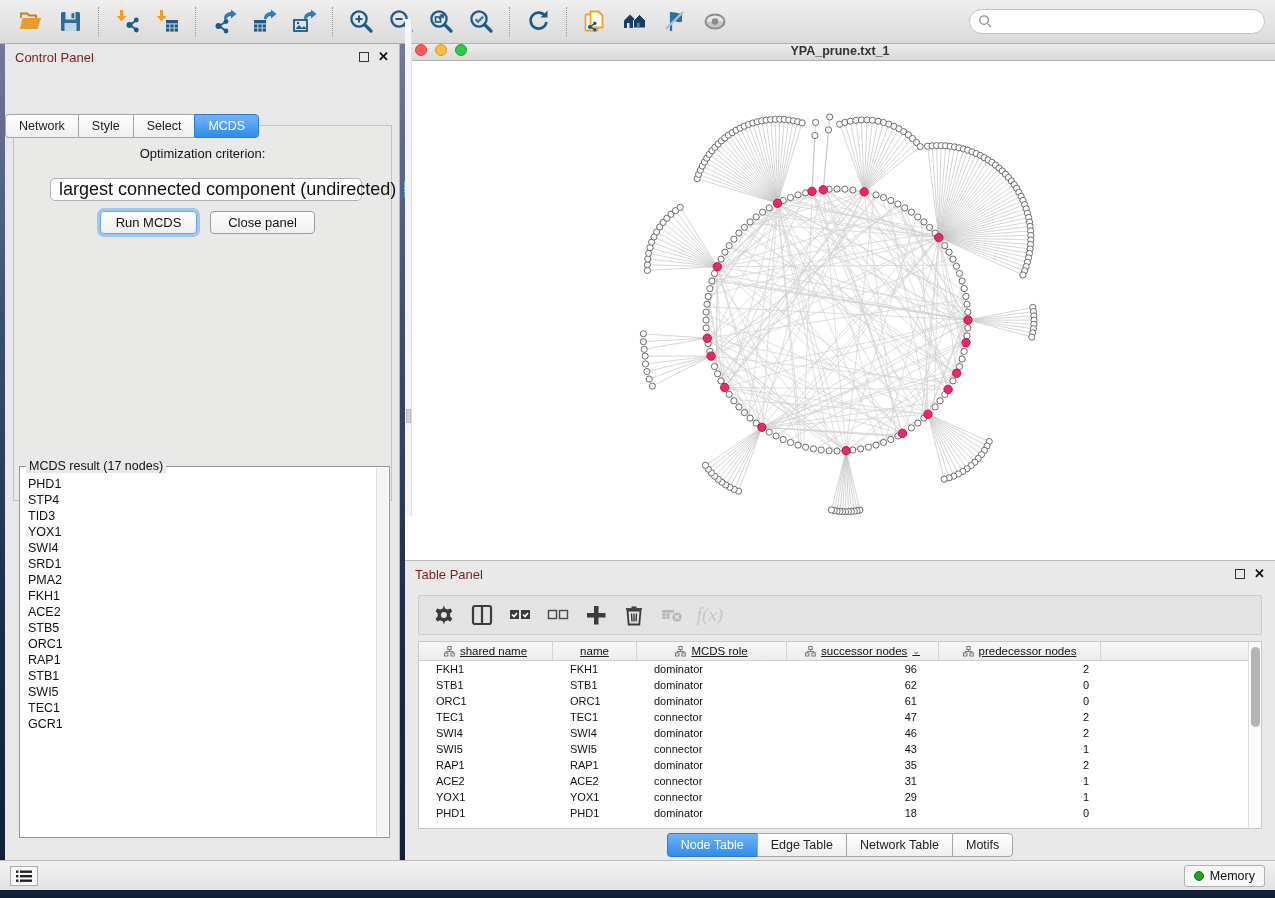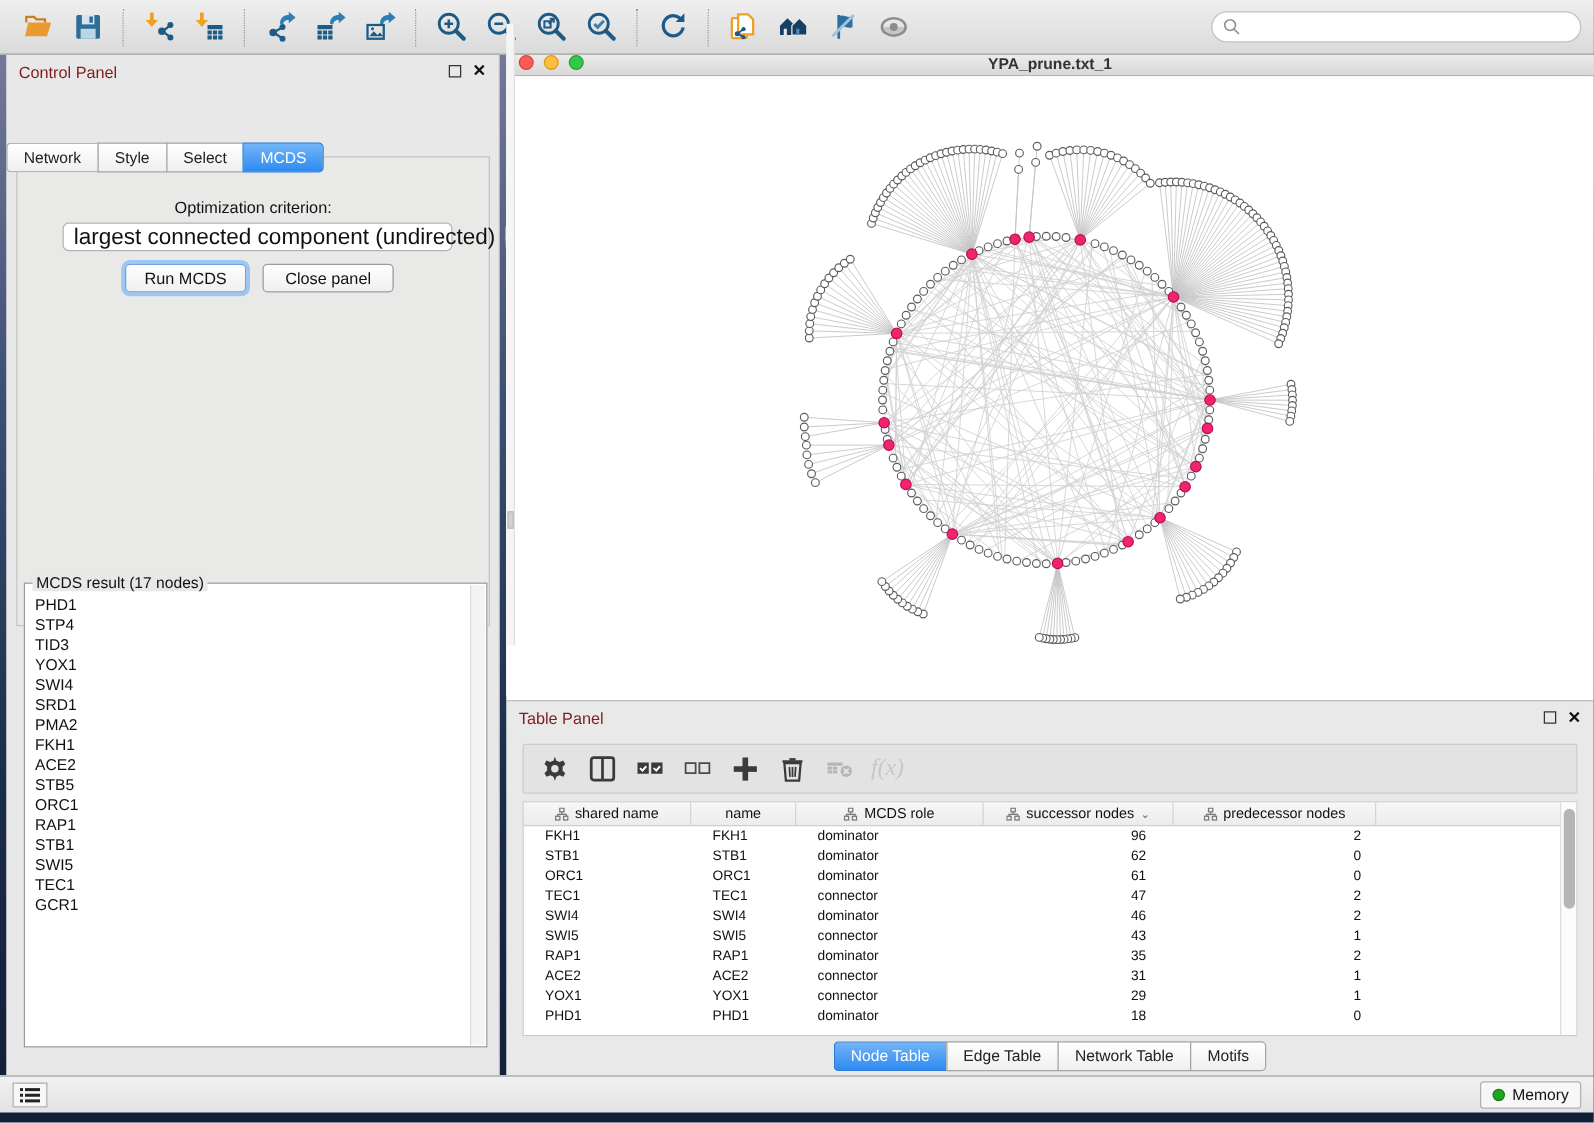--- a/index.html
+++ b/index.html
@@ -35,21 +35,21 @@
 
   #cp-tabs { position:absolute; left:0; top:70px; width:100%; display:flex; justify-content:flex-start; z-index:3; }
   .tab { border:1px solid #a6a6a6; border-right:none; background:linear-gradient(#ffffff,#efefef);
     font-size:12.5px; padding:4px 13px; color:#222; }
   .tab:first-child { border-radius:4px 0 0 4px; }
   .tab:last-child { border-right:1px solid #a6a6a6; border-radius:0 4px 4px 0; }
   .tab.active { background:linear-gradient(#72b5f8,#2f8af0); color:#fff; border-color:#2d7cd9; }
 
   #cp-content { position:absolute; left:8px; top:81px; width:379px; height:376px;
     border:1px solid #c3c3c3; background:#e9eae8; }
-  #opt-label { position:absolute; left:0; top:32px; width:100%; text-align:center; font-size:13px; color:#111; }
+  #opt-label { position:absolute; left:0; top:20px; width:100%; text-align:center; font-size:13px; color:#111; }
   #criterion-select { position:absolute; left:36px; top:52px; width:312px; height:23px;
     background:#fff; border:1px solid #b3b3b3; border-radius:5px; display:flex; align-items:center; }
   #criterion-select .val { flex:1; font-size:18px; padding:0 8px; color:#111; white-space:nowrap; }
   #criterion-select .stepper { width:21px; height:21px; border-radius:4px; margin-right:1px;
     background:linear-gradient(#76b7f9,#3a8ef3); display:flex; flex-direction:column;
     align-items:center; justify-content:center; color:#fff; }
   .chev { width:0; height:0; border-left:4px solid transparent; border-right:4px solid transparent; }
   .chev.up { border-bottom:4.5px solid #fff; margin-bottom:2px; }
   .chev.dn { border-top:4.5px solid #fff; }
   .cp-btn { position:absolute; top:85px; height:23px; border:1px solid #9c9c9c; border-radius:4px;
@@ -91,21 +91,21 @@
     background:#e3e3e3; border:1px solid #cccccc; border-radius:2px;
     display:flex; align-items:center; padding:0 8px; gap:4px; }
   .tp-icon { width:34px; height:32px; display:flex; align-items:center; justify-content:center; }
   .tp-icon svg { width:22px; height:22px; display:block; }
   .tp-icon.disabled { opacity:.38;text-align:center; }
   .fx-text { font-family:"Liberation Serif",serif; font-style:italic; font-size:19px; color:#9a9a9a; }
 
   #tp-table { position:absolute; left:13px; top:80px; width:844px; height:188px;
     background:#fff; border:1px solid #c9c9c9; overflow:hidden; }
   #tp-header { display:flex; height:19px; background:linear-gradient(#f7f7f7,#ececec);
-    border-bottom:1px solid #cfcfcf; }
+    border-bottom:1px solid #cfcfcf;text-decoration:underline; }
   .th { display:flex; align-items:center; justify-content:center; gap:5px;
     border-right:1px solid #d4d4d4; font-size:11.5px; color:#111; position:relative; }
   .th svg.tree { width:11px; height:11px; }
   .sort-arrow { font-size:9px; color:#555; }
   .tr { display:flex; height:16px; align-items:center; }
   .td { font-size:11px; color:#111; padding:0 6px; white-space:nowrap; overflow:hidden; }
   .td.num { text-align:right; }
   #tp-scroll { position:absolute; top:81px; right:14px; width:13px; height:186px;
     background:#fbfbfb; border-left:1px solid #ddd; }
   #tp-scroll .thumb { position:absolute; left:2px; top:5px; width:9px; height:80px;

